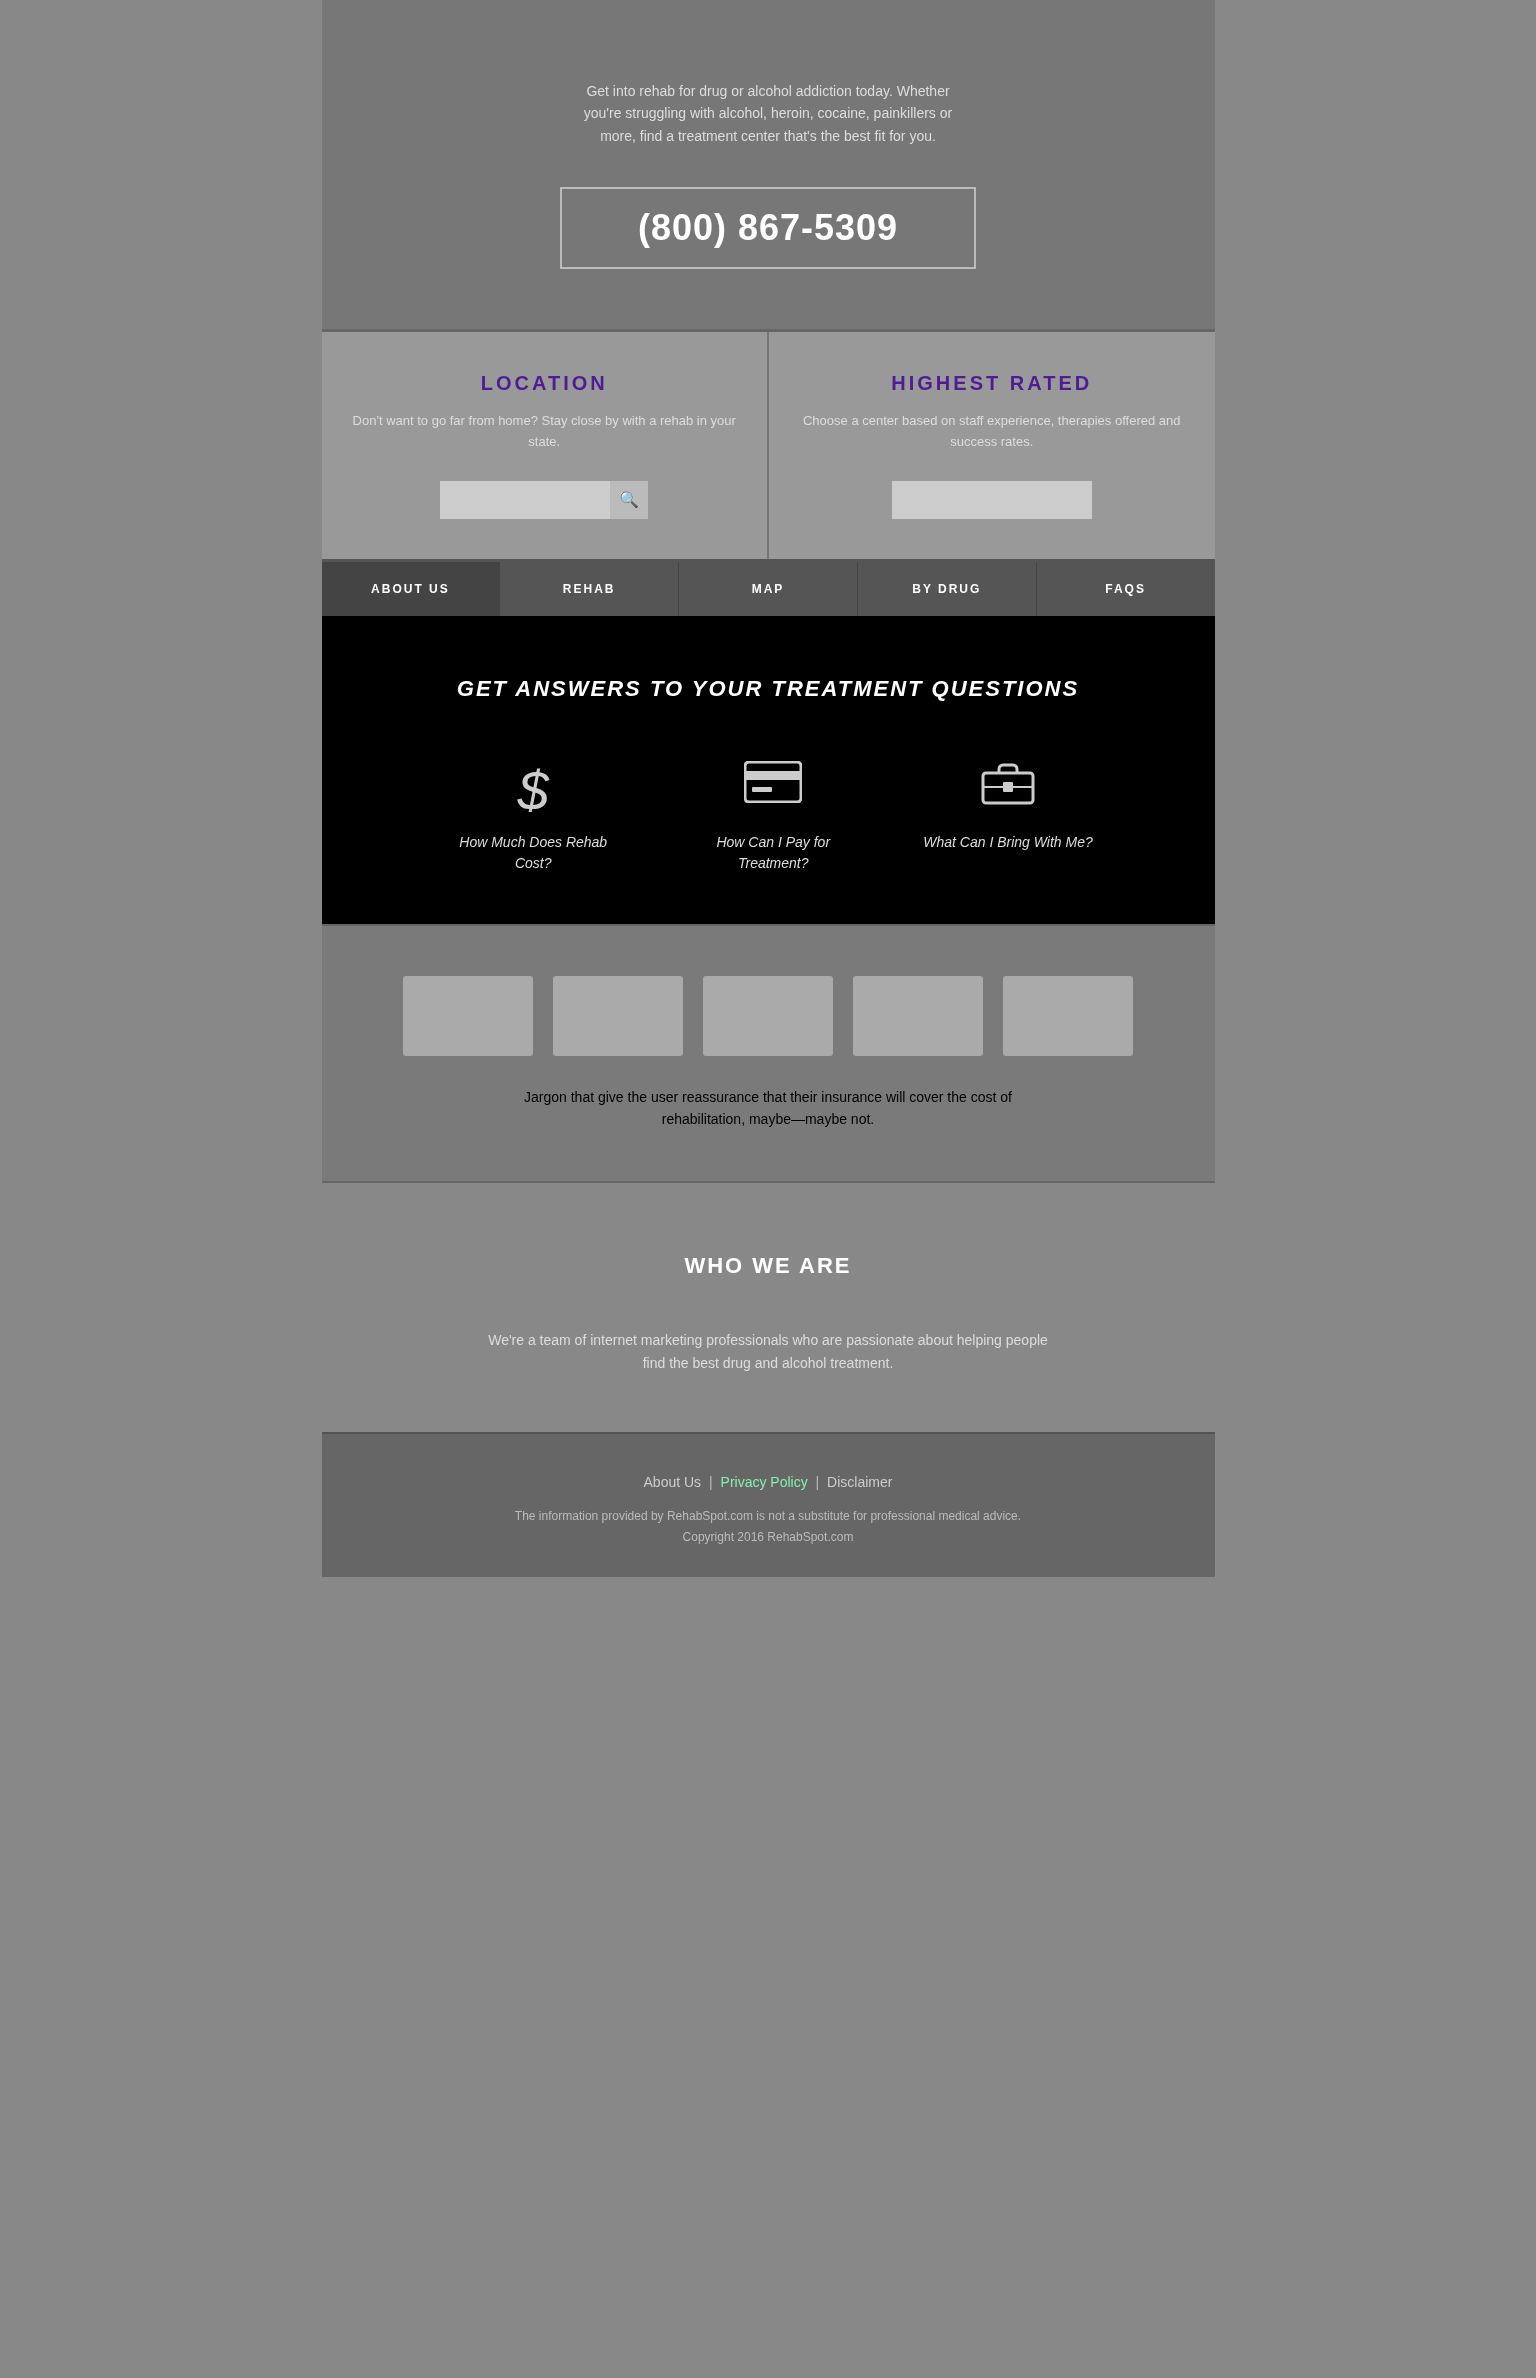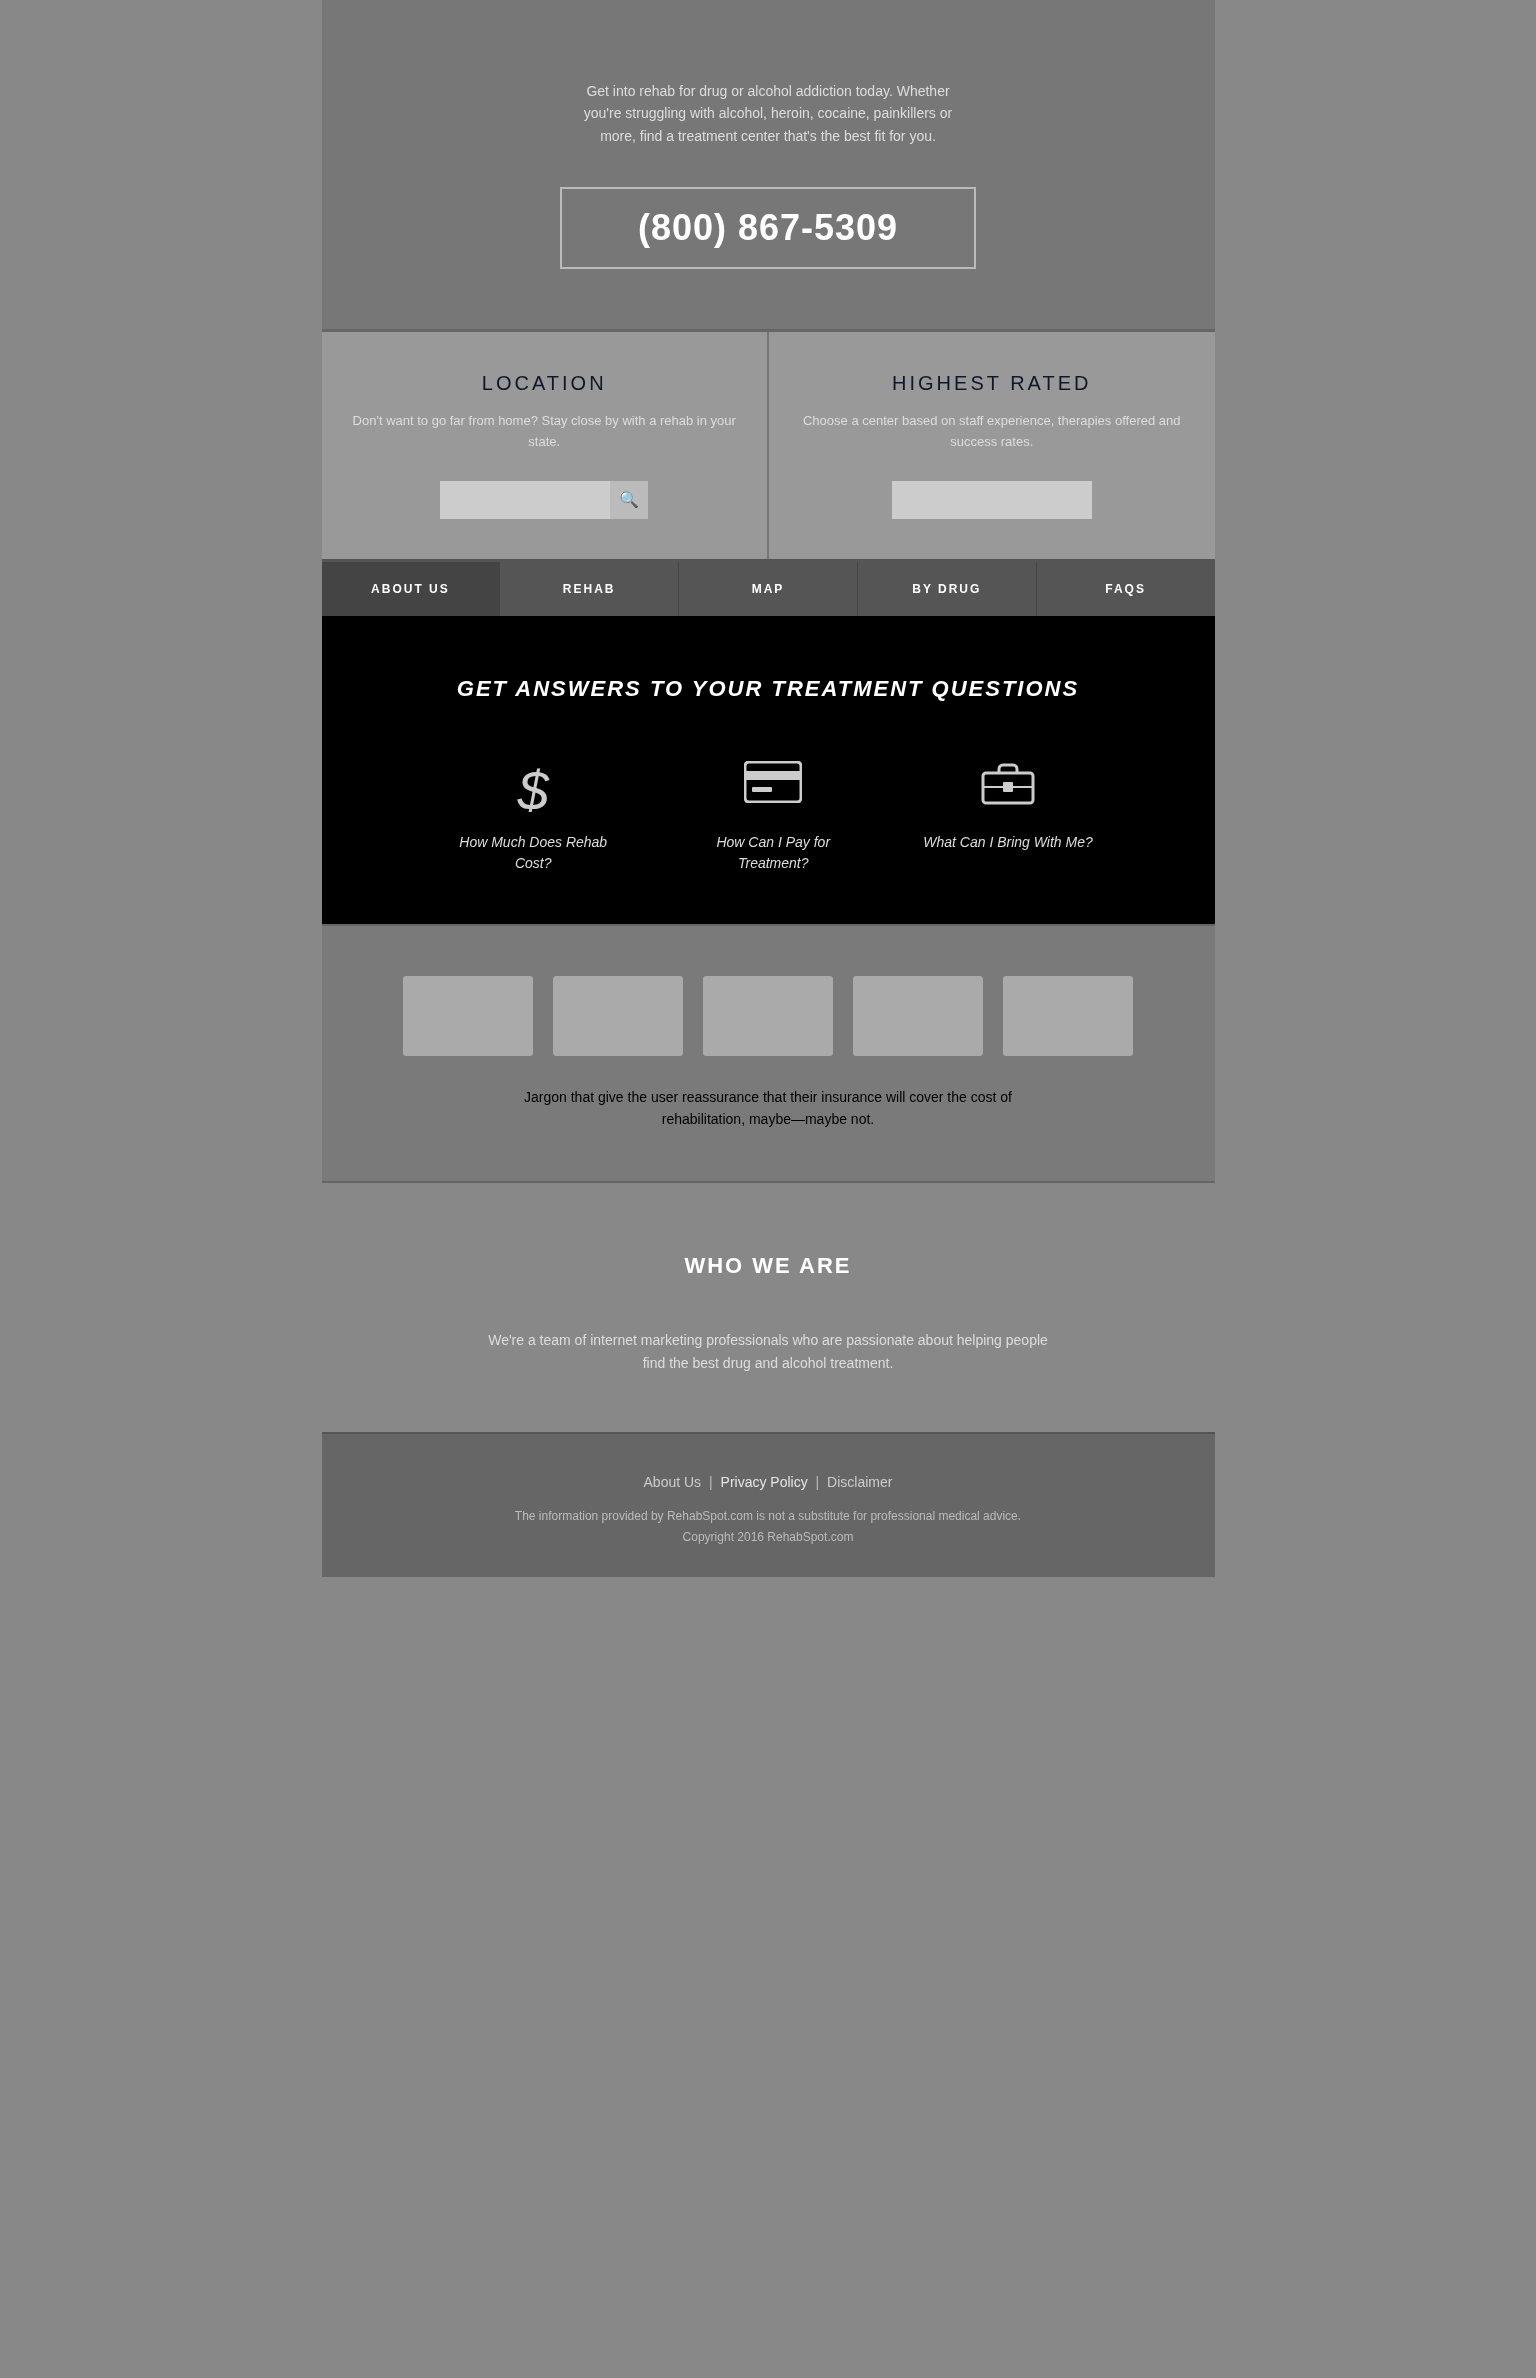--- a/index.html
+++ b/index.html
@@ -49,23 +49,23 @@
       text-align: center;
       padding: 40px 30px;
     }
     .search-col:first-child {
       border-right: 2px solid #777;
     }
     .search-col-title {
       font-size: 20px;
       letter-spacing: 3px;
       text-transform: uppercase;
-      font-weight: normal;
+      font-weight: bold;
       margin-bottom: 16px;
-      color: #0f172a;
+      color: #4c1d95;
     }
     .search-col-desc {
       font-size: 13px;
       color: #ddd;
       line-height: 1.6;
       margin-bottom: 28px;
     }
     .search-input-group {
       display: flex;
       justify-content: center;
@@ -321,21 +321,21 @@
 
 <div class="who-section">
   <h2 class="section-title">WHO WE ARE</h2>
   <p class="who-desc">We're a team of internet marketing professionals who are passionate about helping people find the best drug and alcohol treatment.</p>
 </div>
 
 <footer class="footer">
   <div class="footer-links">
     <a href="#" style="color:#ccc;text-decoration:none;">About Us</a>
     <span> | </span>
-    <a href="#" style="color:#e5e5e5;text-decoration:none;">Privacy Policy</a>
+    <a href="#" style="color:#86efac;text-decoration:none;">Privacy Policy</a>
     <span> | </span>
     <a href="#" style="color:#ccc;text-decoration:none;">Disclaimer</a>
   </div>
   <div class="footer-disclaimer">
     <p>The information provided by RehabSpot.com is not a substitute for professional medical advice.</p>
     <p>Copyright 2016 RehabSpot.com</p>
   </div>
 </footer>
 
 </body></html>

